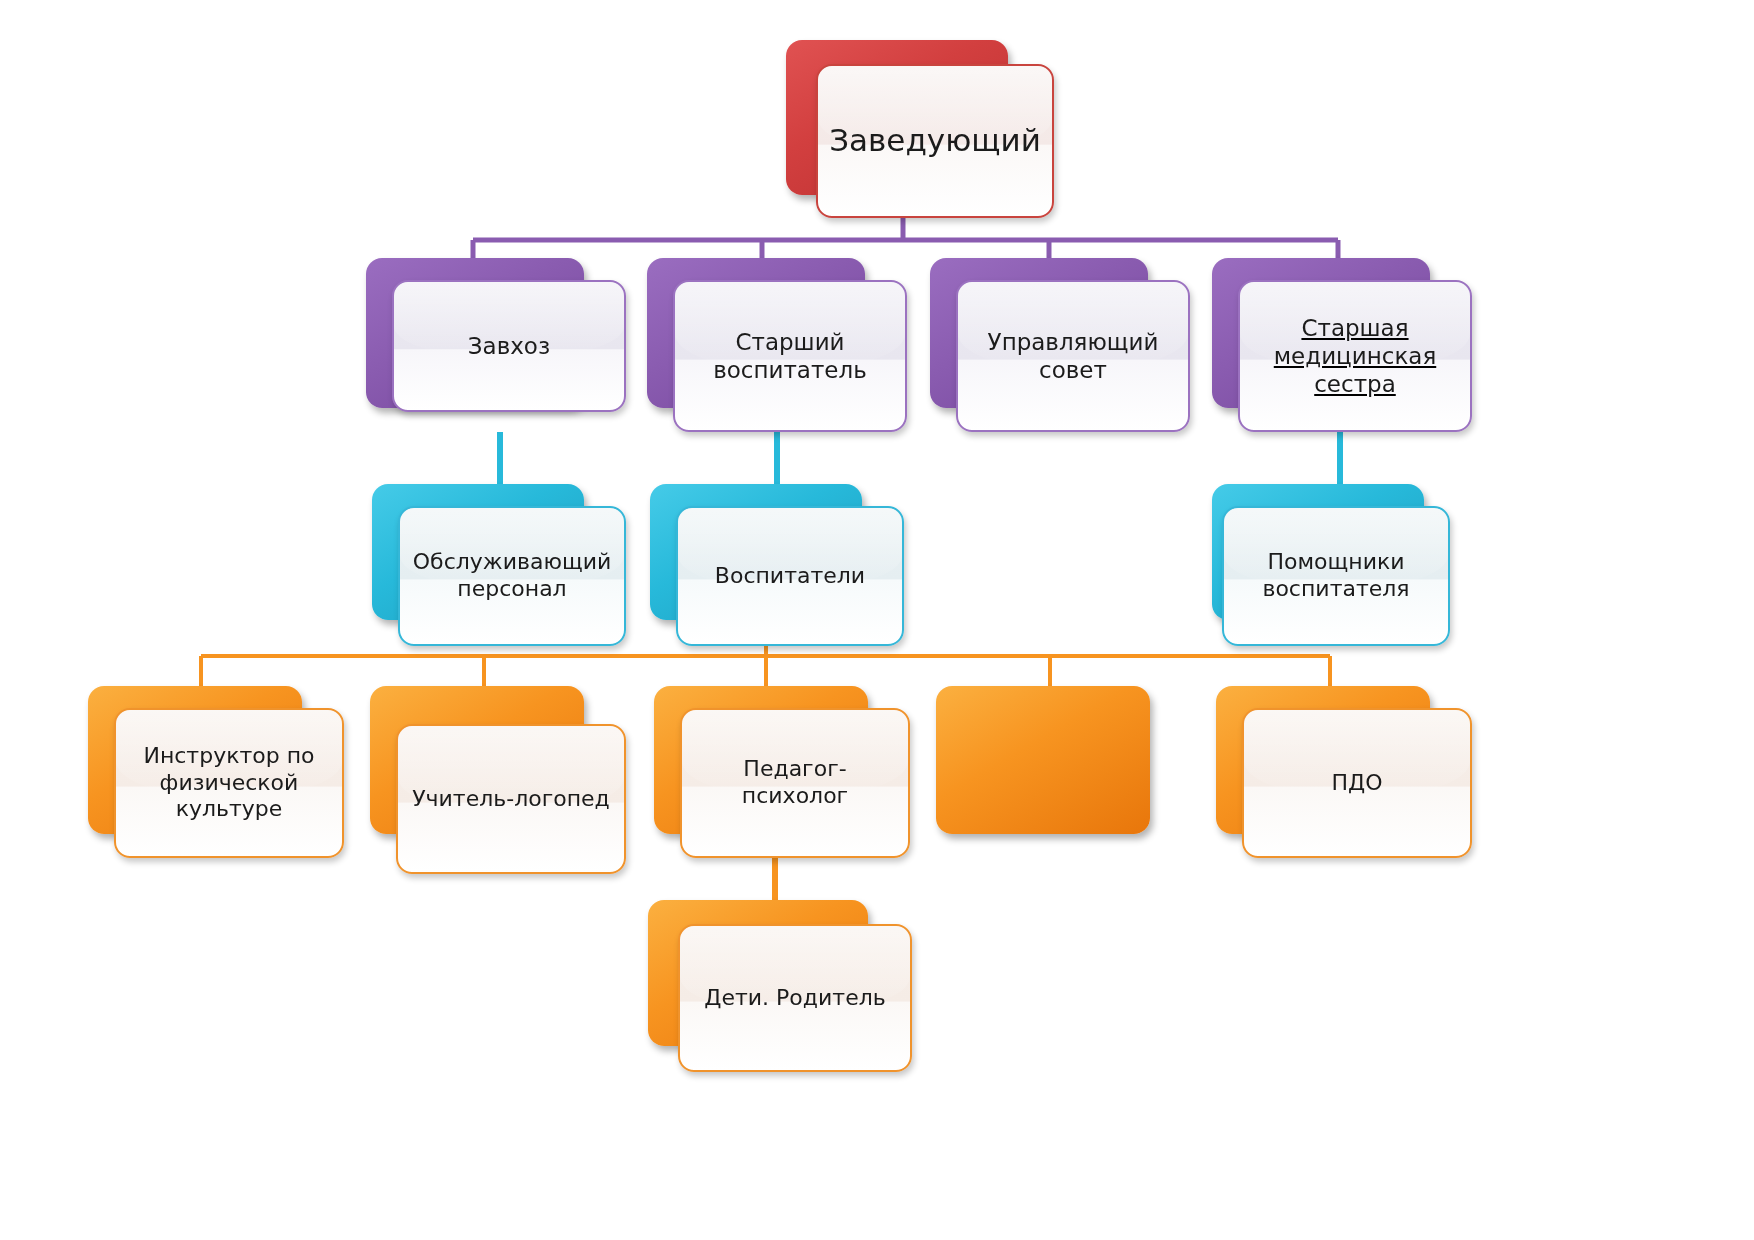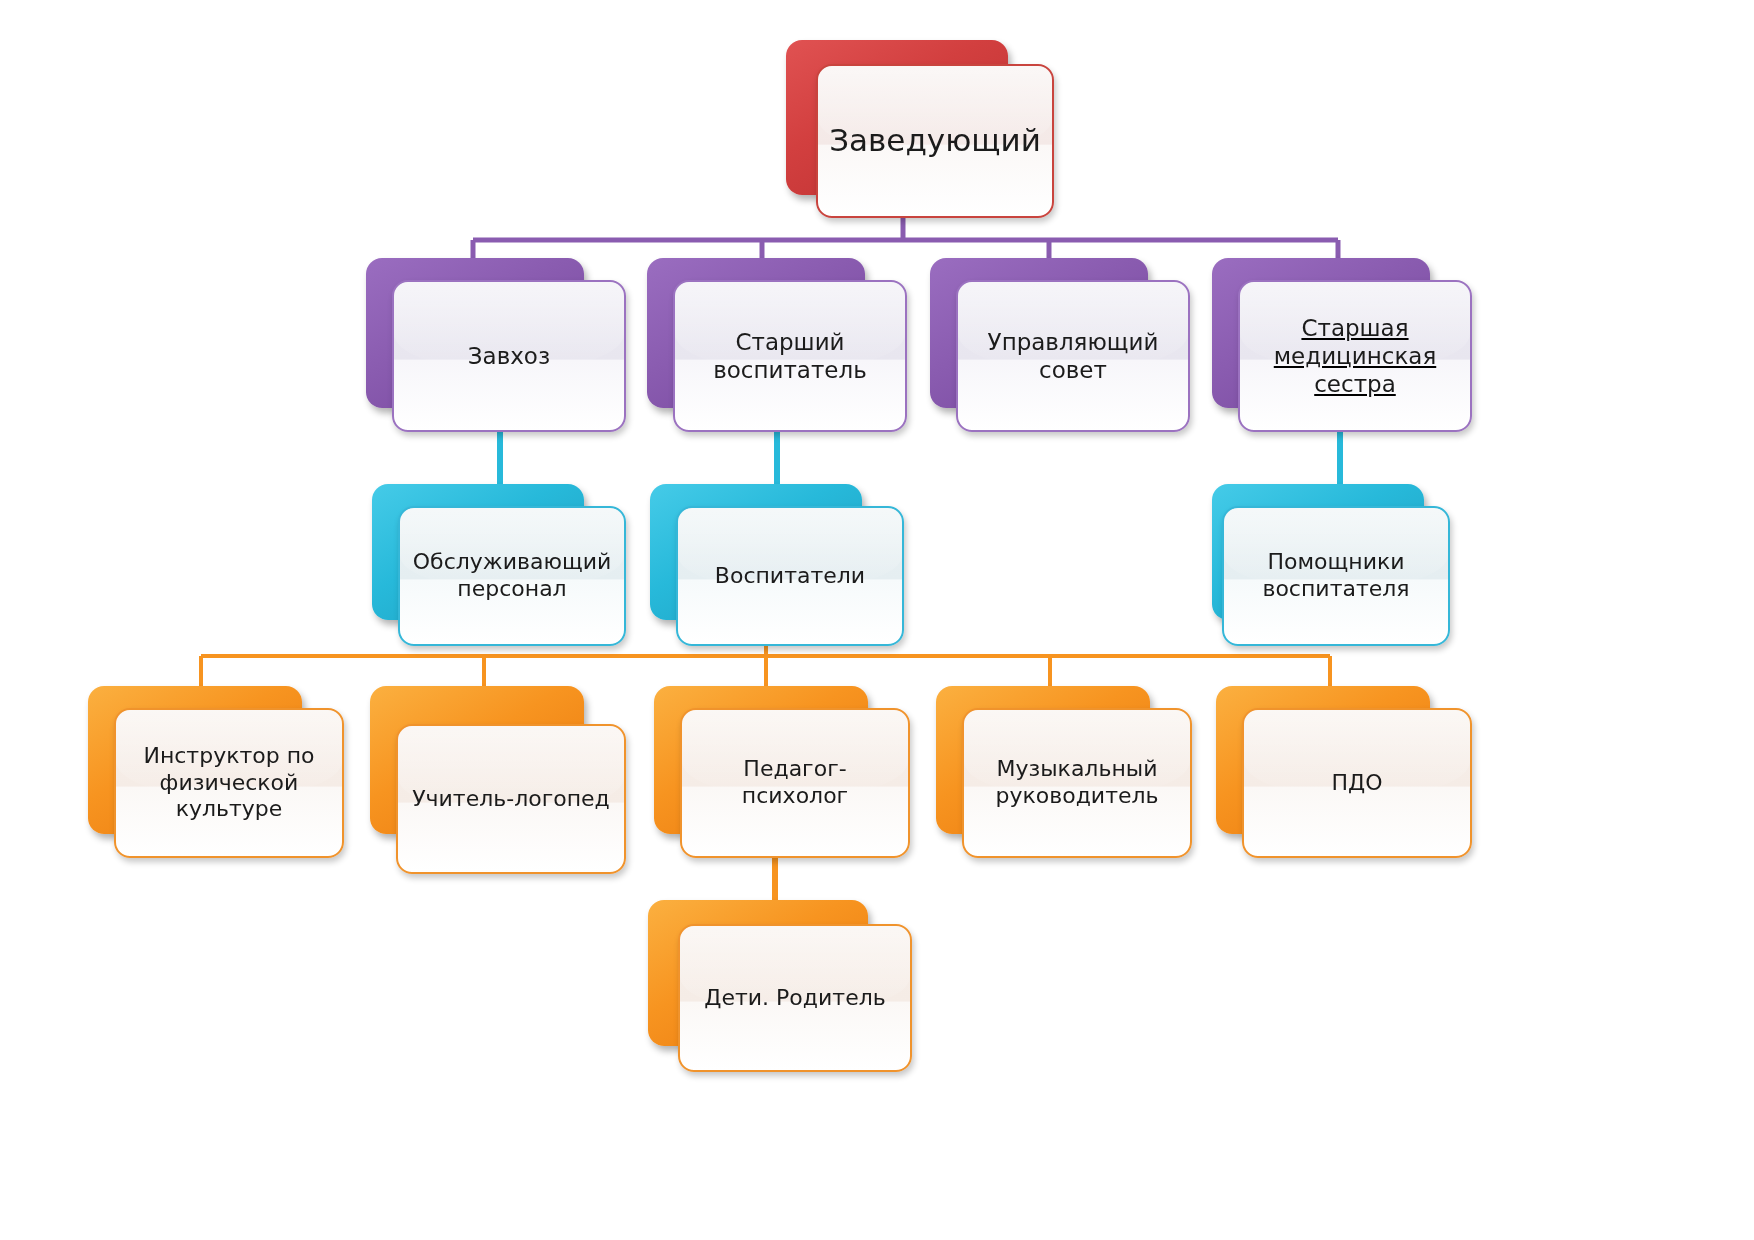--- a/index.html
+++ b/index.html
@@ -124,21 +124,21 @@
 
   <div class="node red" style="left:786px;top:40px;width:270px;height:180px;">
     <div class="plate" style="width:222px;height:155px;"></div>
     <div class="card" style="left:30px;top:24px;width:238px;height:154px;">
       <span class="label" style="font-size:31px;">Заведующий</span>
     </div>
   </div>
 
   <div class="node purple" style="left:366px;top:258px;width:262px;height:178px;">
     <div class="plate" style="width:218px;height:150px;"></div>
-    <div class="card" style="left:26px;top:22px;width:234px;height:152px;">
+    <div class="card" style="left:26px;top:22px;width:234px;height:132px;">
       <span class="label" style="font-size:23px;">Завхоз</span>
     </div>
   </div>
 
   <div class="node purple" style="left:647px;top:258px;width:262px;height:178px;">
     <div class="plate" style="width:218px;height:150px;"></div>
     <div class="card" style="left:26px;top:22px;width:234px;height:152px;">
       <span class="label" style="font-size:23px;">Старший
 воспитатель</span>
     </div>
@@ -202,24 +202,20 @@
 
   <div class="node orange" style="left:654px;top:686px;width:258px;height:176px;">
     <div class="plate" style="width:214px;height:148px;"></div>
     <div class="card" style="left:26px;top:22px;width:230px;height:150px;">
       <span class="label" style="font-size:22px;">Педагог-психолог</span>
     </div>
   </div>
 
   <div class="node orange" style="left:936px;top:686px;width:258px;height:176px;">
     <div class="plate" style="width:214px;height:148px;"></div>
-    <div class="card" style="left:26px;top:22px;width:230px;height:150px;">
-      <span class="label" style="font-size:22px;">Музыкальный
-руководитель</span>
-    </div>
   </div>
 
   <div class="node orange" style="left:1216px;top:686px;width:258px;height:176px;">
     <div class="plate" style="width:214px;height:148px;"></div>
     <div class="card" style="left:26px;top:22px;width:230px;height:150px;">
       <span class="label" style="font-size:22px;">ПДО</span>
     </div>
   </div>
 
   <div class="node orange" style="left:648px;top:900px;width:266px;height:172px;padding-left:30px;">

